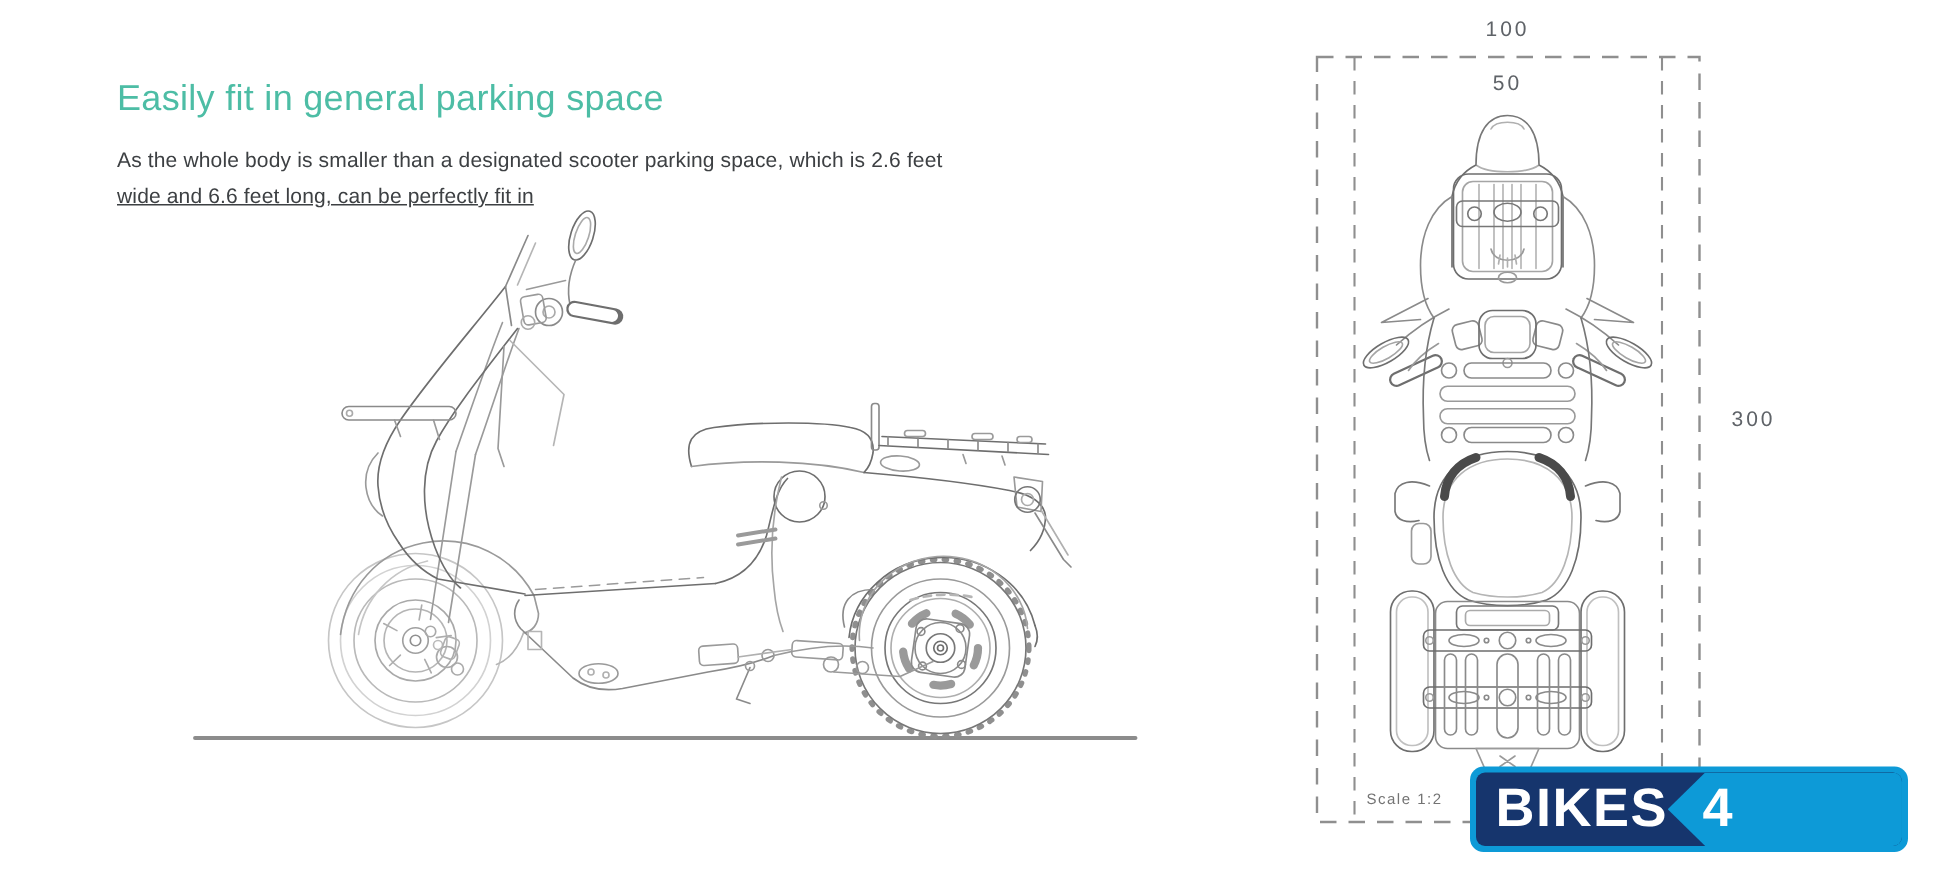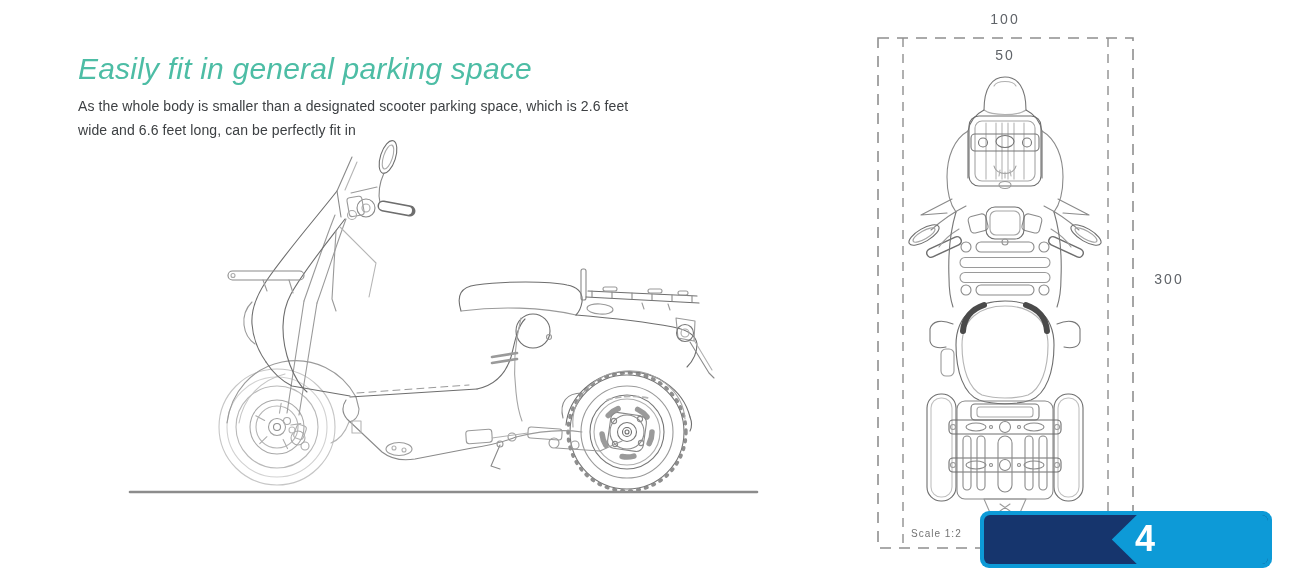--- a/index.html
+++ b/index.html
@@ -2,28 +2,28 @@
 <html><head>
 <meta charset="utf-8">
 <style>
   html,body{margin:0;padding:0;}
   body{
     width:1296px;height:588px;position:relative;overflow:hidden;
     background:#ffffff;font-family:"Liberation Sans",sans-serif;
   }
   .abs{position:absolute;}
   .page-title{
-    left:78px;top:52px;font-size:30px;font-weight:400;
-    color:#4dbda5;letter-spacing:0.2px;white-space:nowrap;font-style:italic;
+    left:78px;top:52px;font-size:24px;font-weight:400;
+    color:#4dbda5;letter-spacing:0.2px;white-space:nowrap;
   }
   .intro-line{
     left:78px;font-size:14px;color:#3d4043;white-space:nowrap;letter-spacing:0.1px;
   }
   .intro-line.l1{top:98px;}
-  .intro-line.l2{top:122px;}
+  .intro-line.l2{top:122px;text-decoration:underline;}
   .dim-label{
     font-size:14px;color:#5f6368;letter-spacing:2px;text-align:center;white-space:nowrap;
   }
   .dim-100{left:975px;top:11px;width:60px;}
   .dim-80{left:975px;top:47px;width:60px;}
   .dim-200{left:1144px;top:271px;width:50px;}
   .scale-label{
     left:911px;top:528px;font-size:10px;color:#737373;letter-spacing:1px;white-space:nowrap;
   }
   svg.drawing-layer{position:absolute;left:0;top:0;}
@@ -324,15 +324,16 @@
 <div class="abs intro-line l2">wide and 6.6 feet long, can be perfectly fit in</div>
 
 <div class="abs dim-label dim-100">100</div>
 <div class="abs dim-label dim-80">50</div>
 <div class="abs dim-label dim-200">300</div>
 <div class="abs scale-label">Scale 1:2</div>
 
 <div class="abs logo">
   <div class="logo-inner">
     <div class="logo-chevron"></div>
+    <span class="logo-txt logo-bikes">BIKES</span>
     <span class="logo-txt logo-four">4</span>
   </div>
 </div>
 
 </body></html>

